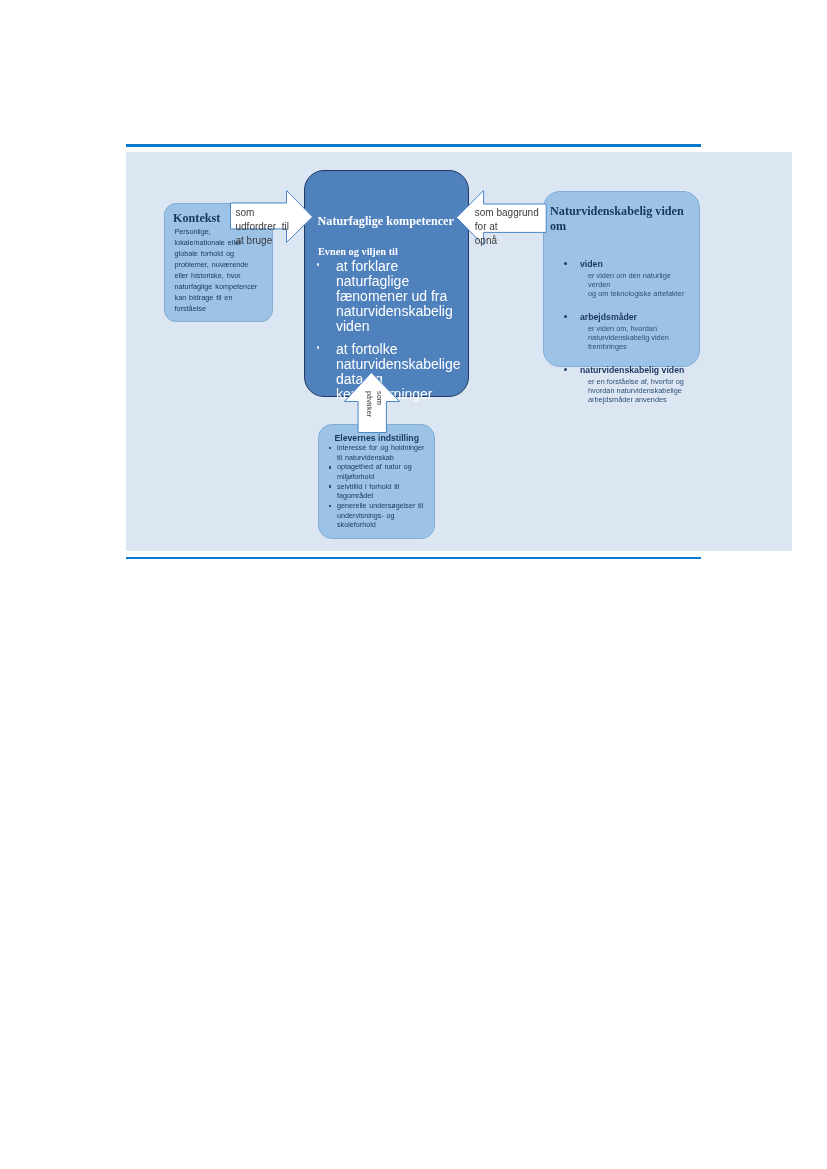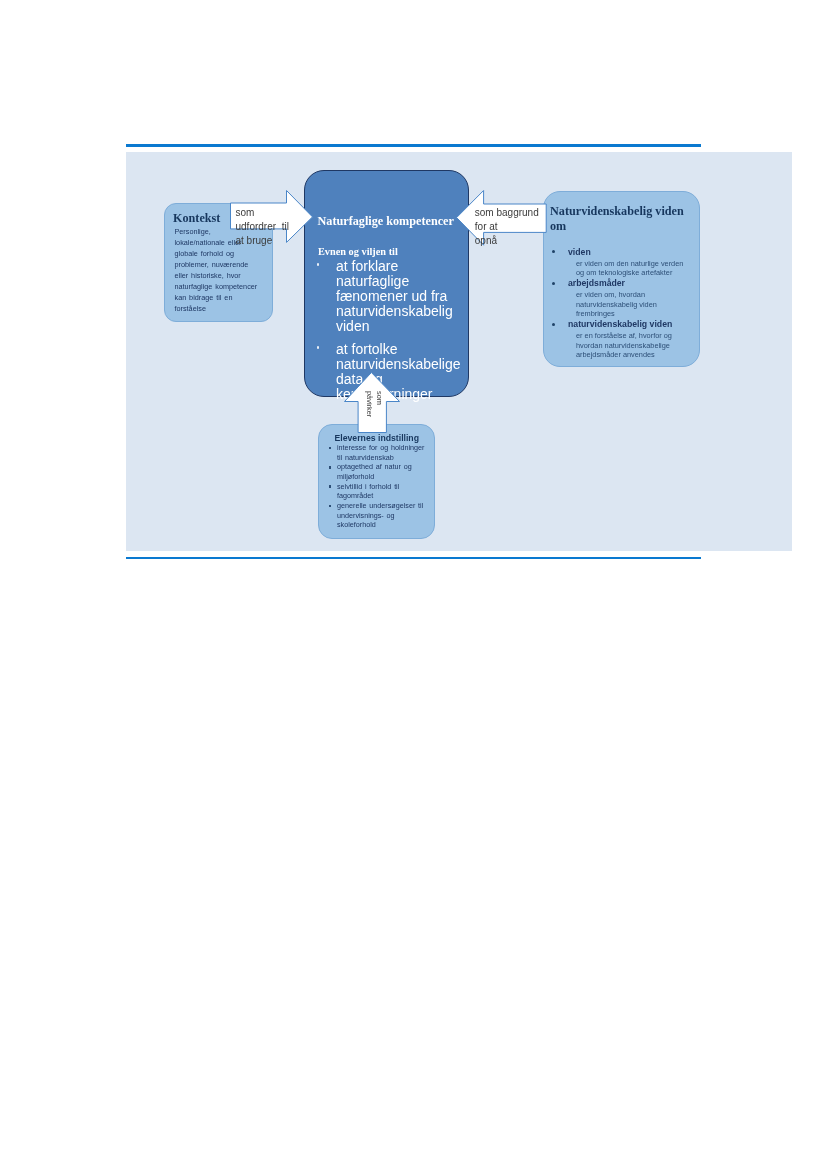--- a/index.html
+++ b/index.html
@@ -34,21 +34,21 @@
   
   .kontekst-box{left:37.5px;top:50.5px;width:109px;height:119px;border-radius:12px;z-index:2;}
   .k-title{position:absolute;left:8.5px;top:7px;font-size:12.2px;white-space:nowrap;}
   .k-body{position:absolute;left:10px;top:22.8px;
           font-size:7.25px;line-height:11.0px;color:#1F3864;white-space:pre-line;word-spacing:0.9px;}
 
   
   .right-box{left:417px;top:39px;width:157px;height:176px;border-radius:17px;z-index:2;}
   .r-title{position:absolute;left:6px;top:12px;width:140px;font-size:12.2px;line-height:15px;white-space:pre-line;}
   .r-list{position:absolute;left:8px;top:53.8px;width:148px;margin:0;padding:0;list-style:none;}
-  .r-list li{position:relative;padding-left:16px;margin:0;}
+  .r-list li{position:relative;padding-left:16px;margin:12px;}
   .r-list li::before{content:"";position:absolute;left:0px;top:4.5px;width:3px;height:3px;border-radius:50%;background:#1F4267;}
   .r-term{font-size:8.7px;font-weight:bold;color:#1F3864;line-height:12.8px;}
   .r-desc{font-size:7.35px;line-height:9.4px;color:#2D4F77;padding-left:8px;white-space:pre-line;}
 
   
   .bottom-box{left:191.5px;top:271.5px;width:117px;height:115px;border-radius:14px;z-index:2;}
   .b-title{position:absolute;left:16px;top:8px;font-size:8.7px;
            font-family:"Liberation Sans",sans-serif;font-weight:bold;color:#17375E;white-space:nowrap;}
   .b-list{position:absolute;left:6.5px;top:18.5px;width:110px;margin:0;padding:0;list-style:none;}
   .b-list li{position:relative;padding-left:12px;margin:0;

